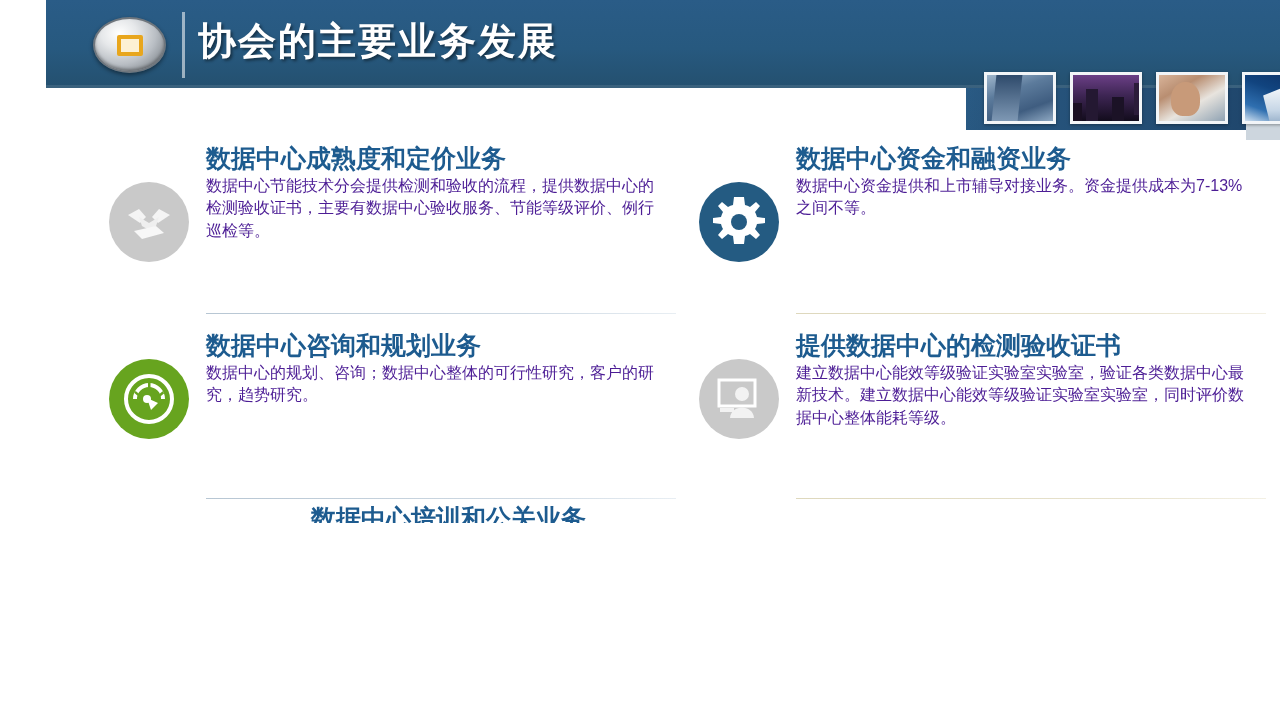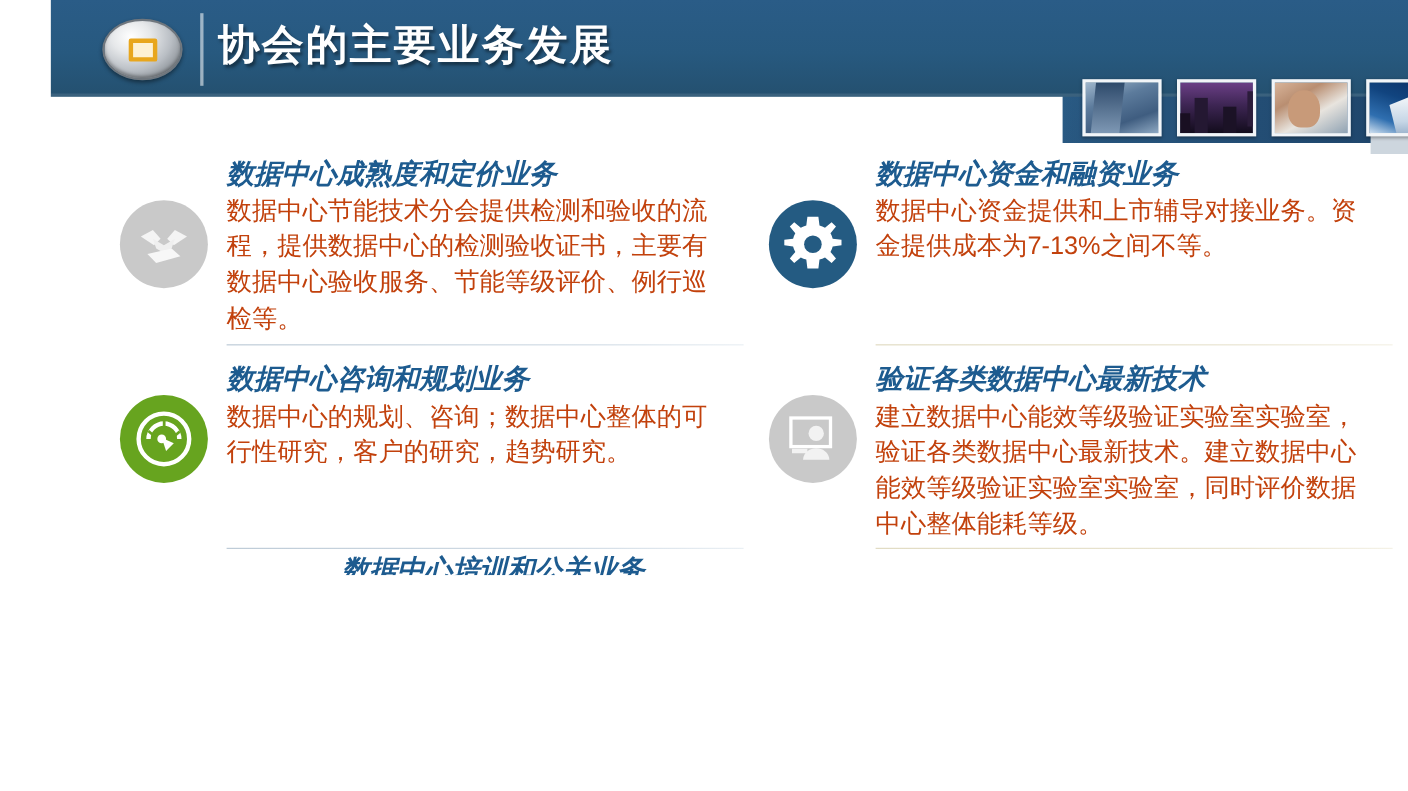--- a/index.html
+++ b/index.html
@@ -168,25 +168,24 @@
   .icon-top-2 { top: 44px; }
   .icon-top-3 { top: 40px; }
 
   .block-title {
     font-size: 25px;
     font-weight: bold;
     color: #1d5b8f;
     line-height: 1.15;
     margin: 0 0 2px 0;
     white-space: nowrap;
-    font-style: italic;
   }
   .block-body {
-    font-size: 23px;
-    color: #c2410c;
+    font-size: 16px;
+    color: #4c1d95;
     line-height: 1.42;
     margin: 0;
     max-width: 452px;
   }
   .divider {
     position: absolute;
     left: 105px;
     width: 470px;
     height: 1px;
   }
@@ -293,21 +292,21 @@
 
       <div class="block blk-h2">
         <div class="block-icon ic-gray icon-top-2">
           <svg width="54" height="54" viewBox="0 0 54 54">
             <rect x="7" y="8" width="36" height="26" fill="none" stroke="#ffffff" stroke-width="3"></rect>
             <circle cx="30" cy="22" r="7" fill="#f2f2f2"></circle>
             <path d="M18 46 C19 32 41 32 42 46 Z" fill="#f2f2f2"></path>
             <path d="M8 36 L22 36 L22 40 L8 40 Z" fill="#f2f2f2"></path>
           </svg>
         </div>
-        <div class="block-title">验证各类数据中心最新技术</div>
+        <div class="block-title">提供数据中心的检测验收证书</div>
         <div class="block-body">建立数据中心能效等级验证实验室实验室，验证各类数据中心最新技术。建立数据中心能效等级验证实验室实验室，同时评价数据中心整体能耗等级。</div>
       </div>
       <div class="divider div-cream d2"></div>
 
       <div class="divider div-cream d3"></div>
 
     </div>
 
   </div>
 </div>

